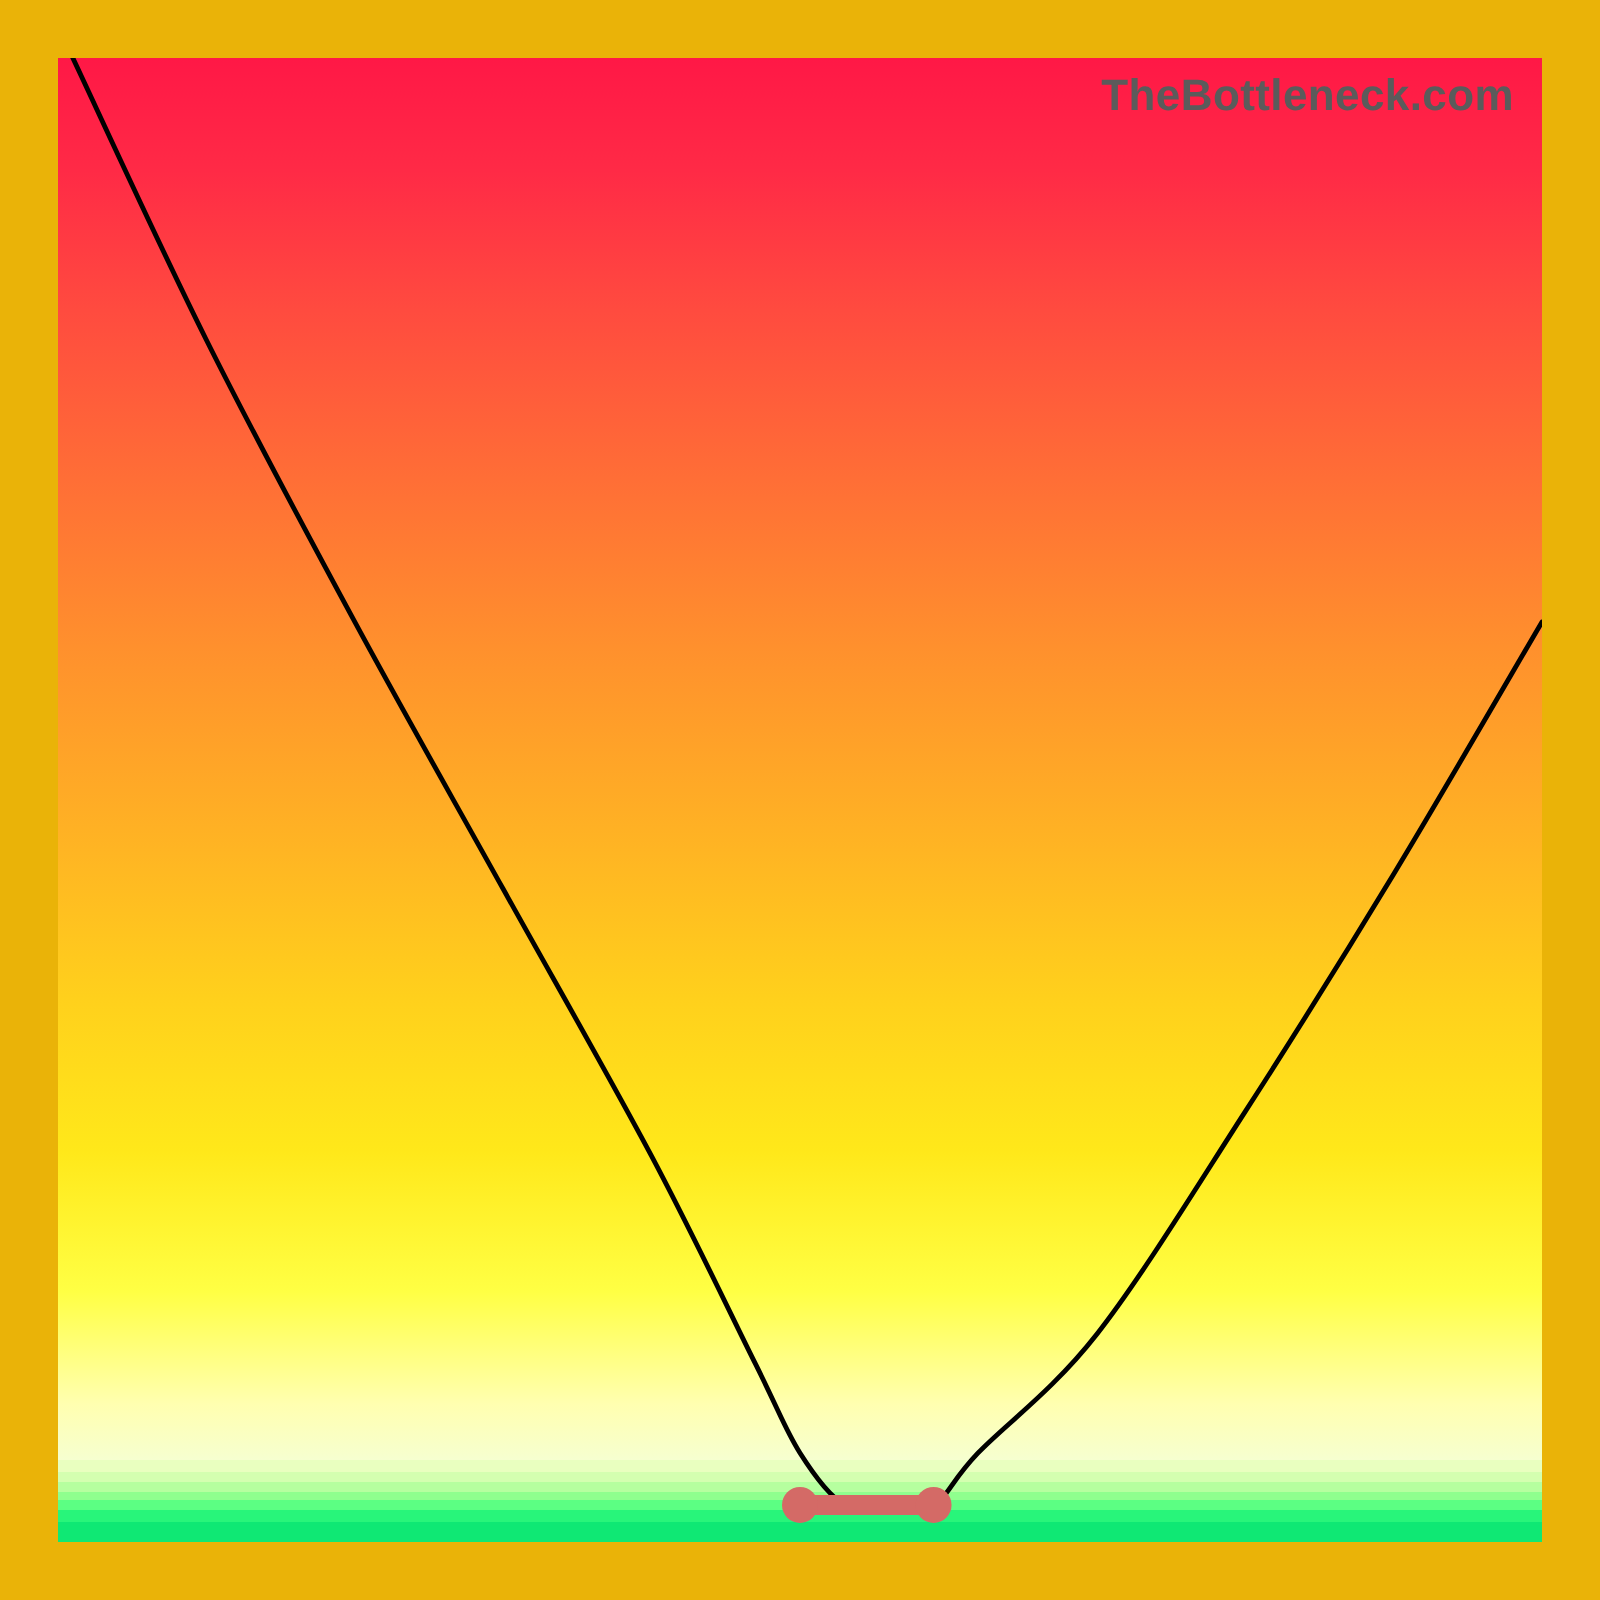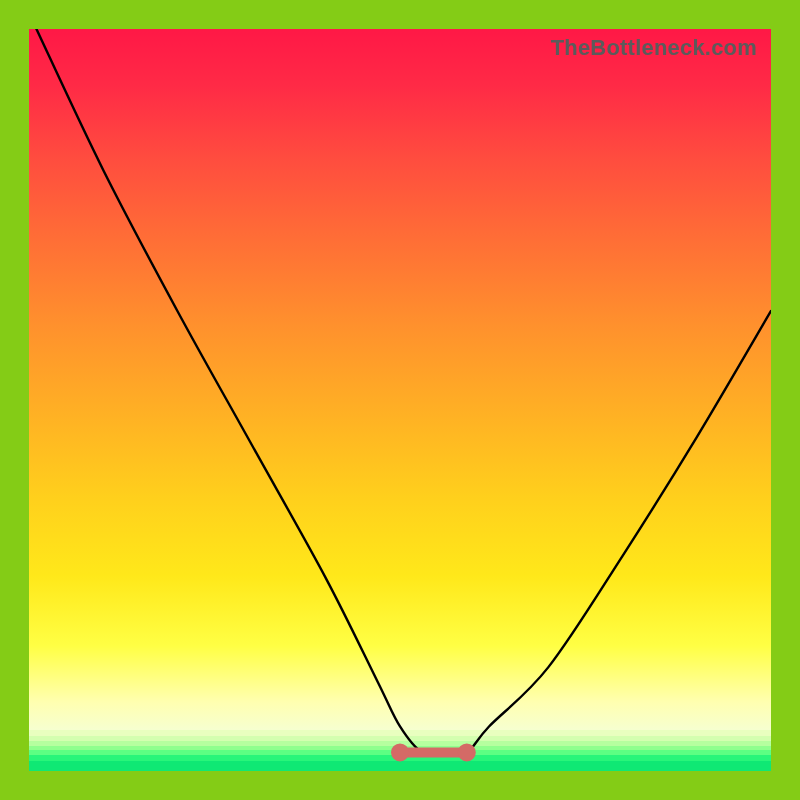--- a/index.html
+++ b/index.html
@@ -10,21 +10,21 @@
     background: #000;
     overflow: hidden;
     font-family: Arial, Helvetica, sans-serif;
   }
   .frame {
     position: absolute;
     left: 0;
     top: 0;
     width: 800px;
     height: 800px;
-    background: #84cc16;
+    background: #eab308;
   }
   .plot {
     position: absolute;
     left: 29px;
     top: 29px;
     width: 742px;
     height: 742px;
     overflow: hidden;
   }
   .gradient-main {

